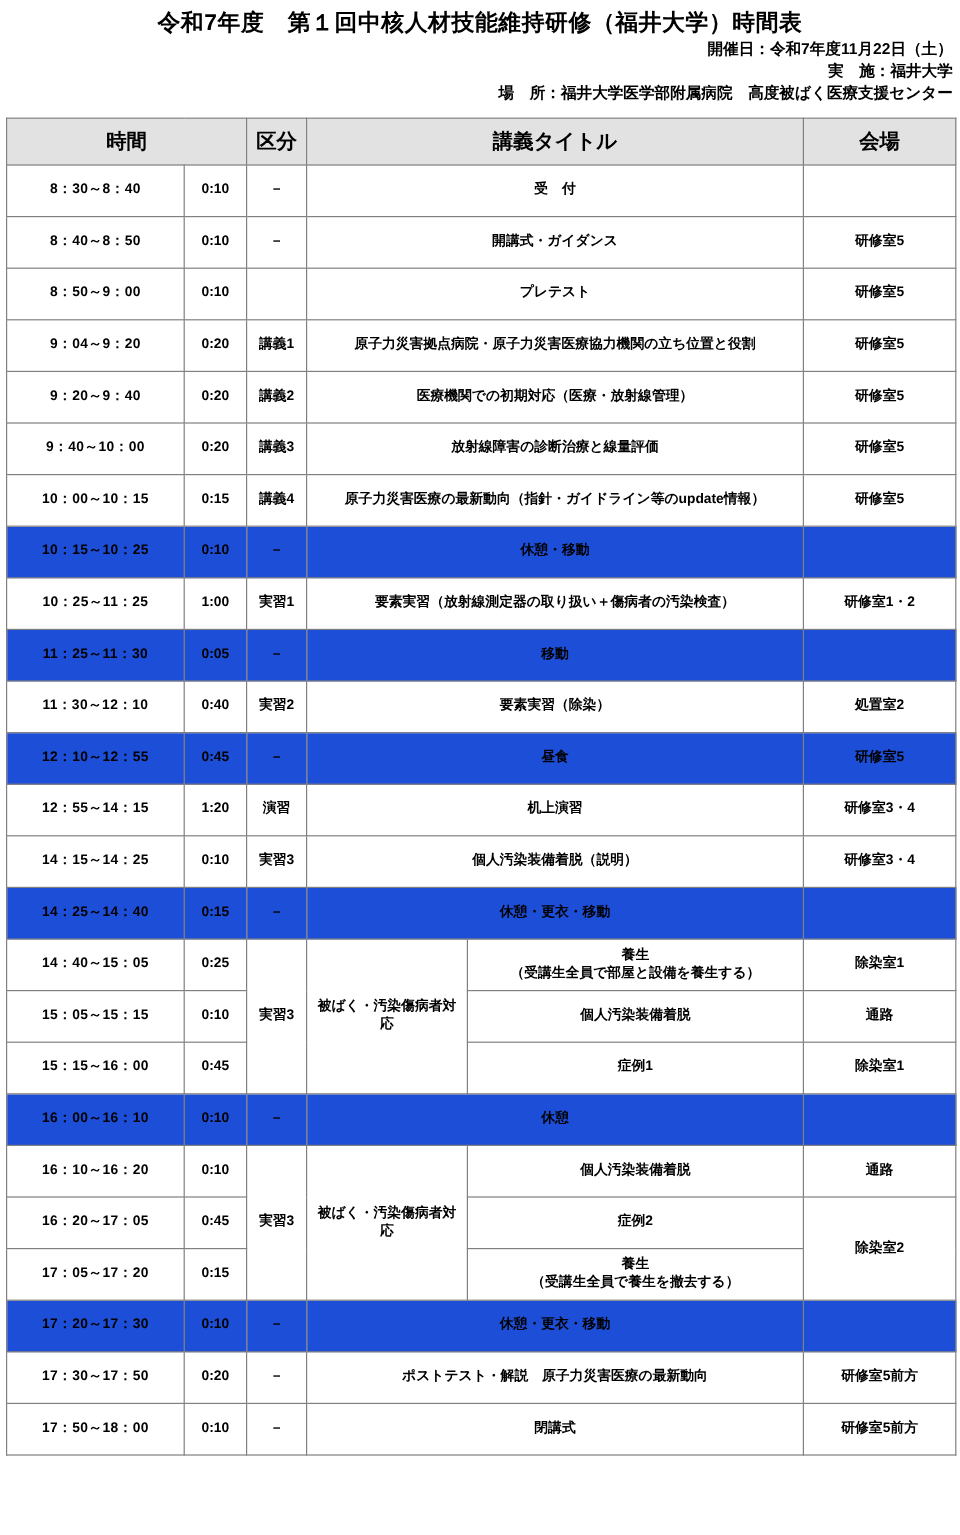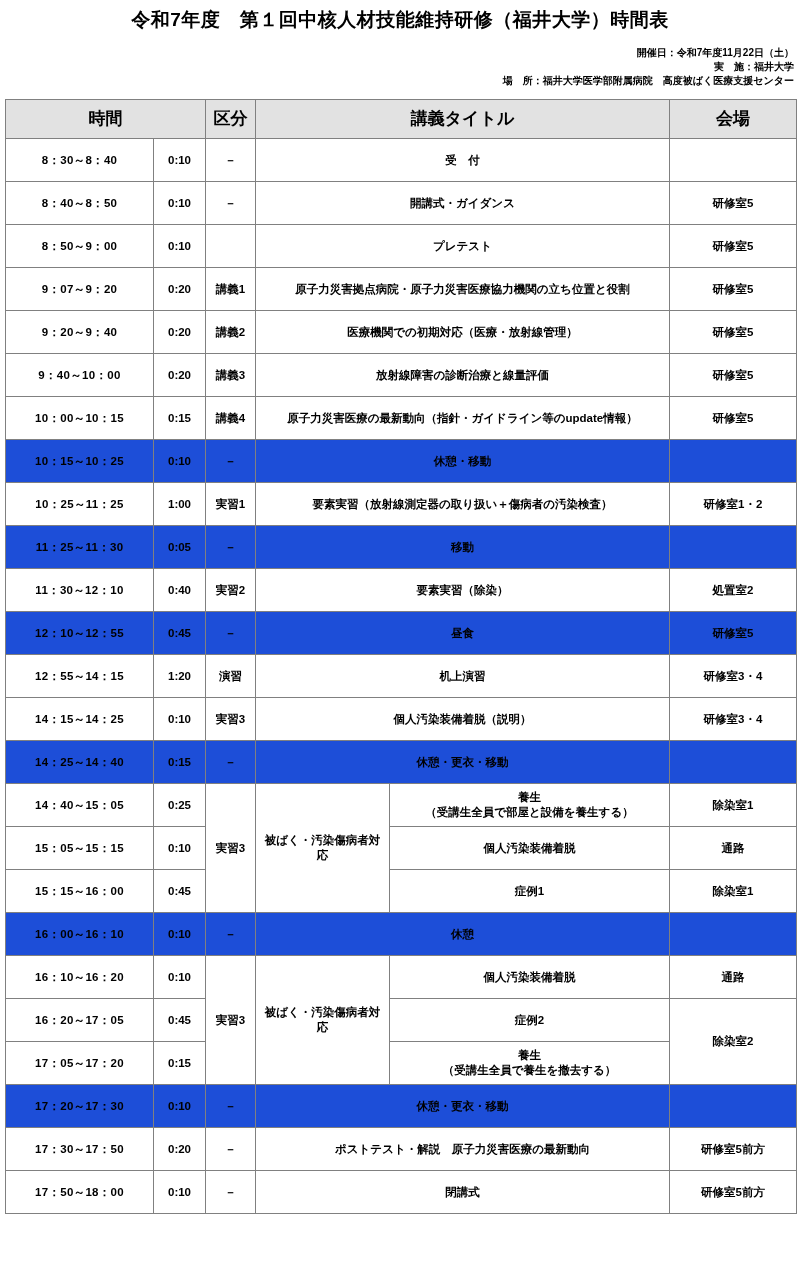--- a/index.html
+++ b/index.html
@@ -29,22 +29,21 @@
     font-weight: bold;
     letter-spacing: 0.5px;
     padding-top: 9px;
     line-height: 1.2;
     font-family: "Liberation Sans", "DejaVu Sans", sans-serif;
   }
 
   .meta-block {
     text-align: right;
     padding-right: 6px;
-    margin-top: 14px;
-    font-size: 10px;
+    font-size: 13px;
     font-weight: bold;
     line-height: 1.42;
     font-family: "Liberation Sans", "DejaVu Sans", sans-serif;
   }
   .meta-line { white-space: nowrap; }
 
   .table-wrap {
     margin-top: 11px;
     padding: 0 4px 0 5px;
   }
@@ -142,21 +141,21 @@
             <td class="venue-cell">研修室5</td>
           </tr>
           <tr>
             <td class="time-cell">8：50～9：00</td>
             <td class="dur-cell">0:10</td>
             <td class="kubun-cell"></td>
             <td class="title-cell" colspan="2">プレテスト</td>
             <td class="venue-cell">研修室5</td>
           </tr>
           <tr>
-            <td class="time-cell">9：07～9：20</td>
+            <td class="time-cell">9：04～9：20</td>
             <td class="dur-cell">0:20</td>
             <td class="kubun-cell">講義1</td>
             <td class="title-cell" colspan="2">原子力災害拠点病院・原子力災害医療協力機関の立ち位置と役割</td>
             <td class="venue-cell">研修室5</td>
           </tr>
           <tr>
             <td class="time-cell">9：20～9：40</td>
             <td class="dur-cell">0:20</td>
             <td class="kubun-cell">講義2</td>
             <td class="title-cell" colspan="2">医療機関での初期対応（医療・放射線管理）</td>

